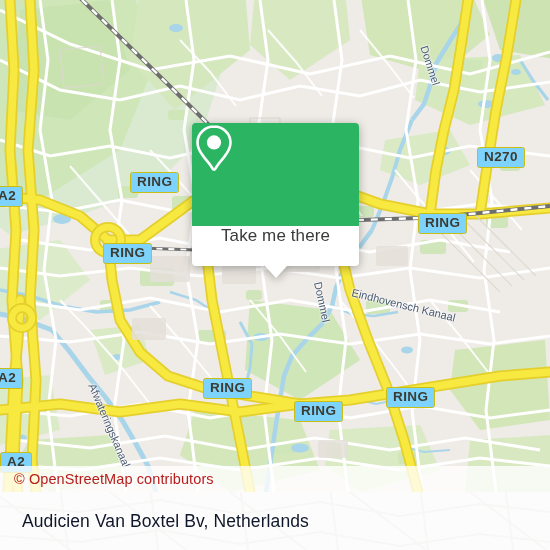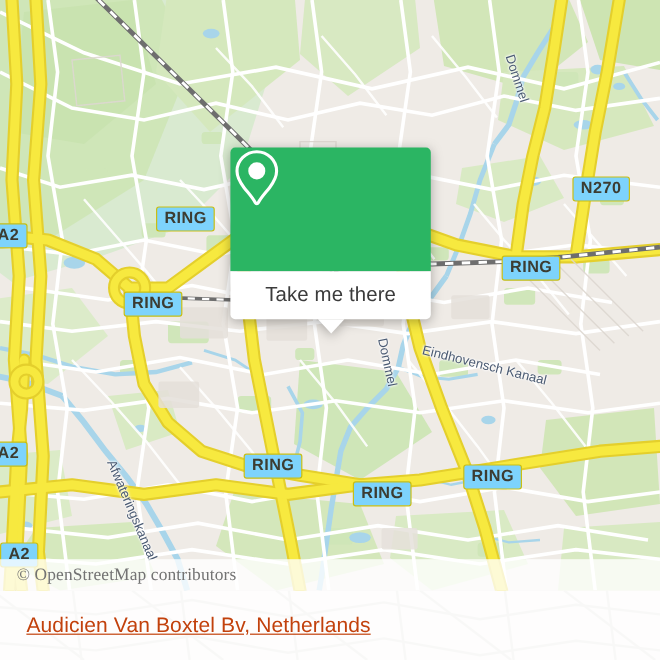--- a/index.html
+++ b/index.html
@@ -22,45 +22,44 @@
   #map svg { position: absolute; left: 0; top: 0; display: block; }
 
   
   #attribution {
     position: absolute; left: 0; top: 466px;
     width: 550px; height: 26px;
     background: rgba(255,255,255,0.78);
     display: flex; align-items: center;
     padding-left: 14px;
     font-size: 14.5px;
-    color: #737373;
+    color: #b91c1c;
     letter-spacing: .1px;
     z-index: 40;
-    font-family: Liberation Serif, serif;
   }
 
   
   #callout {
     position: absolute;
     left: 192px; top: 123px;
     width: 167px; height: 143px;
     z-index: 30;
     filter: drop-shadow(0 2px 5px rgba(0,0,0,0.30));
   }
   #callout-top {
     width: 100%; height: 103px;
     background: #2bb563;
     border-radius: 4px 4px 0 0;
     display: flex; align-items: center; justify-content: center;
   }
   #callout-bottom {
     width: 100%; height: 40px;
     background: #ffffff;
     border-radius: 0 0 4px 4px;
-    display: flex; align-items: center; justify-content: center;
+    display: flex; justify-content: center;
   }
   #callout-label {
     font-size: 17px; color: #3b3b3b; letter-spacing: .1px;
   }
   #callout-tail {
     position: absolute;
     left: 50%; top: 143px;
     margin-left: -11px;
     width: 0; height: 0;
     border-left: 11px solid transparent;
@@ -80,21 +79,21 @@
     position: absolute; left:0; top:0; width:550px; height:58px;
     opacity: 0.10;
   }
   #footer-inner {
     position: relative; z-index: 2;
     width: 100%; height: 100%;
     display: flex; align-items: center;
     padding: 0 16px 0 22px;
   }
   #footer-title {
-    font-size: 17.5px; color: #c2410c; letter-spacing: .1px; white-space: nowrap; text-decoration: underline;
+    font-size: 17.5px; color: #0f172a; letter-spacing: .1px; white-space: nowrap;
   }
   #logo {
     margin-left: auto; display: flex; align-items: center; gap: 0px;
   }
   #logo-word {
     font-size: 33px; font-weight: bold; color: #1c1c1c;
     letter-spacing: -1.2px; line-height: 1;
   }
 
   

